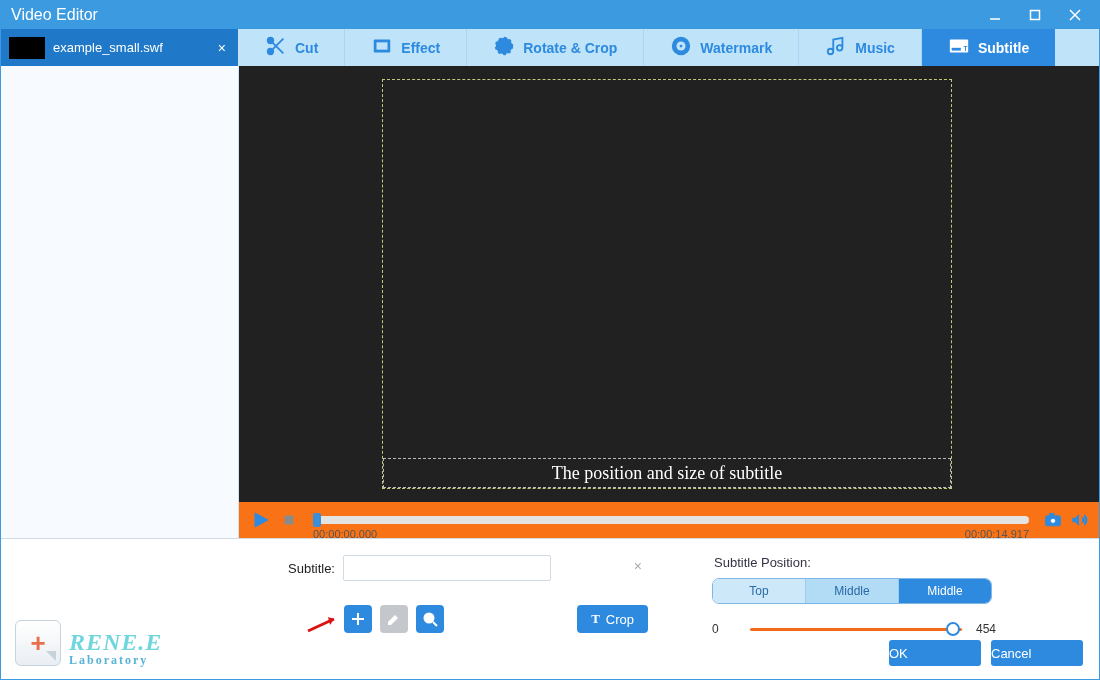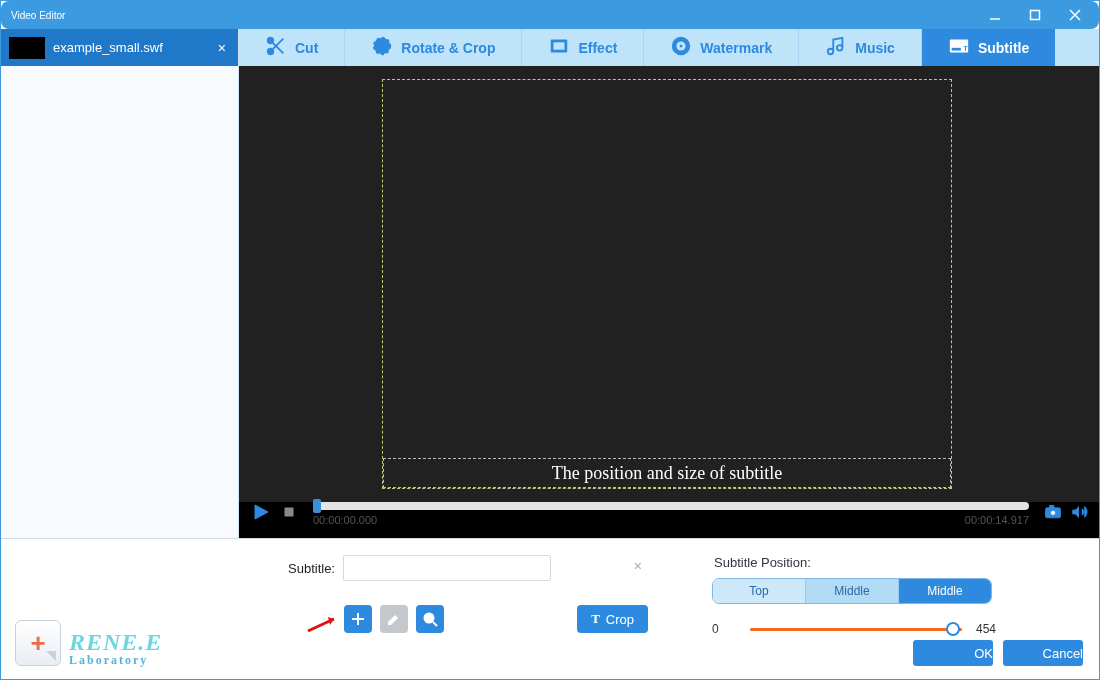--- a/index.html
+++ b/index.html
@@ -31,22 +31,21 @@
     border: 1px solid var(--title-blue);
   }
   
   .titlebar {
     height: 28px;
     background: var(--title-blue);
     color: #fff;
     display: flex;
     align-items: center;
     padding: 0 4px 0 10px;
-    font-size: 10px;
-    border-radius: 8px;
+    font-size: 16px;
   }
   .titlebar .title { flex: 1; }
   .win-btn {
     width: 40px; height: 28px;
     display: flex; align-items: center; justify-content: center;
     color: #fff; font-size: 15px;
     cursor: pointer;
   }
   .win-btn svg { width: 12px; height: 12px; stroke: #fff; stroke-width: 1.5; fill: none; }
 
@@ -105,24 +104,24 @@
   }
   .sel-inner {
     position: absolute; left: 0; right: 0; bottom: 0; height: 30px;
     border: 1px dashed #bbb;
     display: flex; align-items: center; justify-content: center;
     color: #fff; font-size: 18px;
   }
   
   .pb-row {
     height: 36px;
-    display: flex; align-items: flex-start;
+    display: flex; align-items: center;
     padding: 0 10px 0 12px;
     gap: 8px;
-    background: #000000;
+    background: #f97316;
   }
   .pb-btn { width: 20px; height: 20px; cursor: pointer; display: flex; align-items: center; justify-content: center; }
   .pb-track {
     flex: 1;
     height: 8px; background: #e3e3e3;
     border-radius: 4px;
     position: relative;
     margin: 0 6px;
   }
   .pb-handle { position: absolute; left: 0; top: -3px; width: 8px; height: 14px; background: #3a8fd8; border-radius: 2px; }
@@ -206,22 +205,22 @@
   .seg:last-child { border-right: none; }
   .seg.active { background: var(--btn-blue); color: #fff; }
   .slider-row { display: flex; align-items: center; gap: 10px; margin-top: 18px; margin-left:6px; width: 288px;}
   .slider-min, .slider-max { font-size: 12px; color: #333; width: 28px; }
   .slider-max { text-align: center; }
   .slider-track { flex: 1; height: 3px; background: var(--slider-orange); position: relative; border-radius: 2px;}
   .slider-handle { position: absolute; right: 2px; top: -6px; width: 14px; height: 14px; border-radius: 50%; background: #fff; border: 2px solid var(--btn-blue); }
 
   .dlg-buttons { position: absolute; right: 16px; bottom: 12px; display: flex; gap: 10px; }
   .dlg-btn {
-    width: 80px; height: 26px; background: var(--btn-blue); color: #fff;
-    border-radius: 3px; display: flex; align-items: center; justify-content: flex-end;
+    width: 92px; height: 26px; background: var(--btn-blue); color: #fff;
+    border-radius: 3px; display: flex; align-items: center; justify-content: flex-start;
     font-size: 13px; cursor: pointer;
   }
 </style>
 </head>
 <body>
 
 <div class="titlebar">
   <span class="title">Video Editor</span>
   <div class="win-btn">
     <svg viewBox="0 0 12 12">
@@ -259,35 +258,35 @@
               <circle cx="6" cy="6" r="3"></circle>
               <circle cx="6" cy="18" r="3"></circle>
               <line x1="20" y1="4" x2="8.5" y2="15.5"></line>
               <line x1="20" y1="20" x2="8.5" y2="8.5"></line>
             </svg>
         </span>
         <span>Cut</span>
       </div>
       <div class="tab">
         <span>
+          <svg viewBox="0 0 24 24" stroke-width="0">
+              <rect x="3" y="5" width="18" height="14" rx="1"></rect>
+              <rect x="6" y="8" width="12" height="8" fill="#bfe4fa"></rect>
+            </svg>
+        </span>
+        <span>Effect</span>
+      </div>
+      <div class="tab">
+        <span>
           <svg viewBox="0 0 24 24" fill="none" stroke-width="2">
               <circle cx="12" cy="12" r="9" stroke-dasharray="3 3"></circle>
               <rect x="8" y="8" width="8" height="8"></rect>
             </svg>
         </span>
         <span>Rotate &amp; Crop</span>
-      </div>
-      <div class="tab">
-        <span>
-          <svg viewBox="0 0 24 24" stroke-width="0">
-              <rect x="3" y="5" width="18" height="14" rx="1"></rect>
-              <rect x="6" y="8" width="12" height="8" fill="#bfe4fa"></rect>
-            </svg>
-        </span>
-        <span>Effect</span>
       </div>
       <div class="tab">
         <span>
           <svg viewBox="0 0 24 24" stroke-width="0">
               <circle cx="12" cy="12" r="10"></circle>
               <circle cx="12" cy="12" r="5" fill="#bfe4fa"></circle>
               <circle cx="12" cy="12" r="1.5" fill="#2d8adf"></circle>
             </svg>
         </span>
         <span>Watermark</span>

